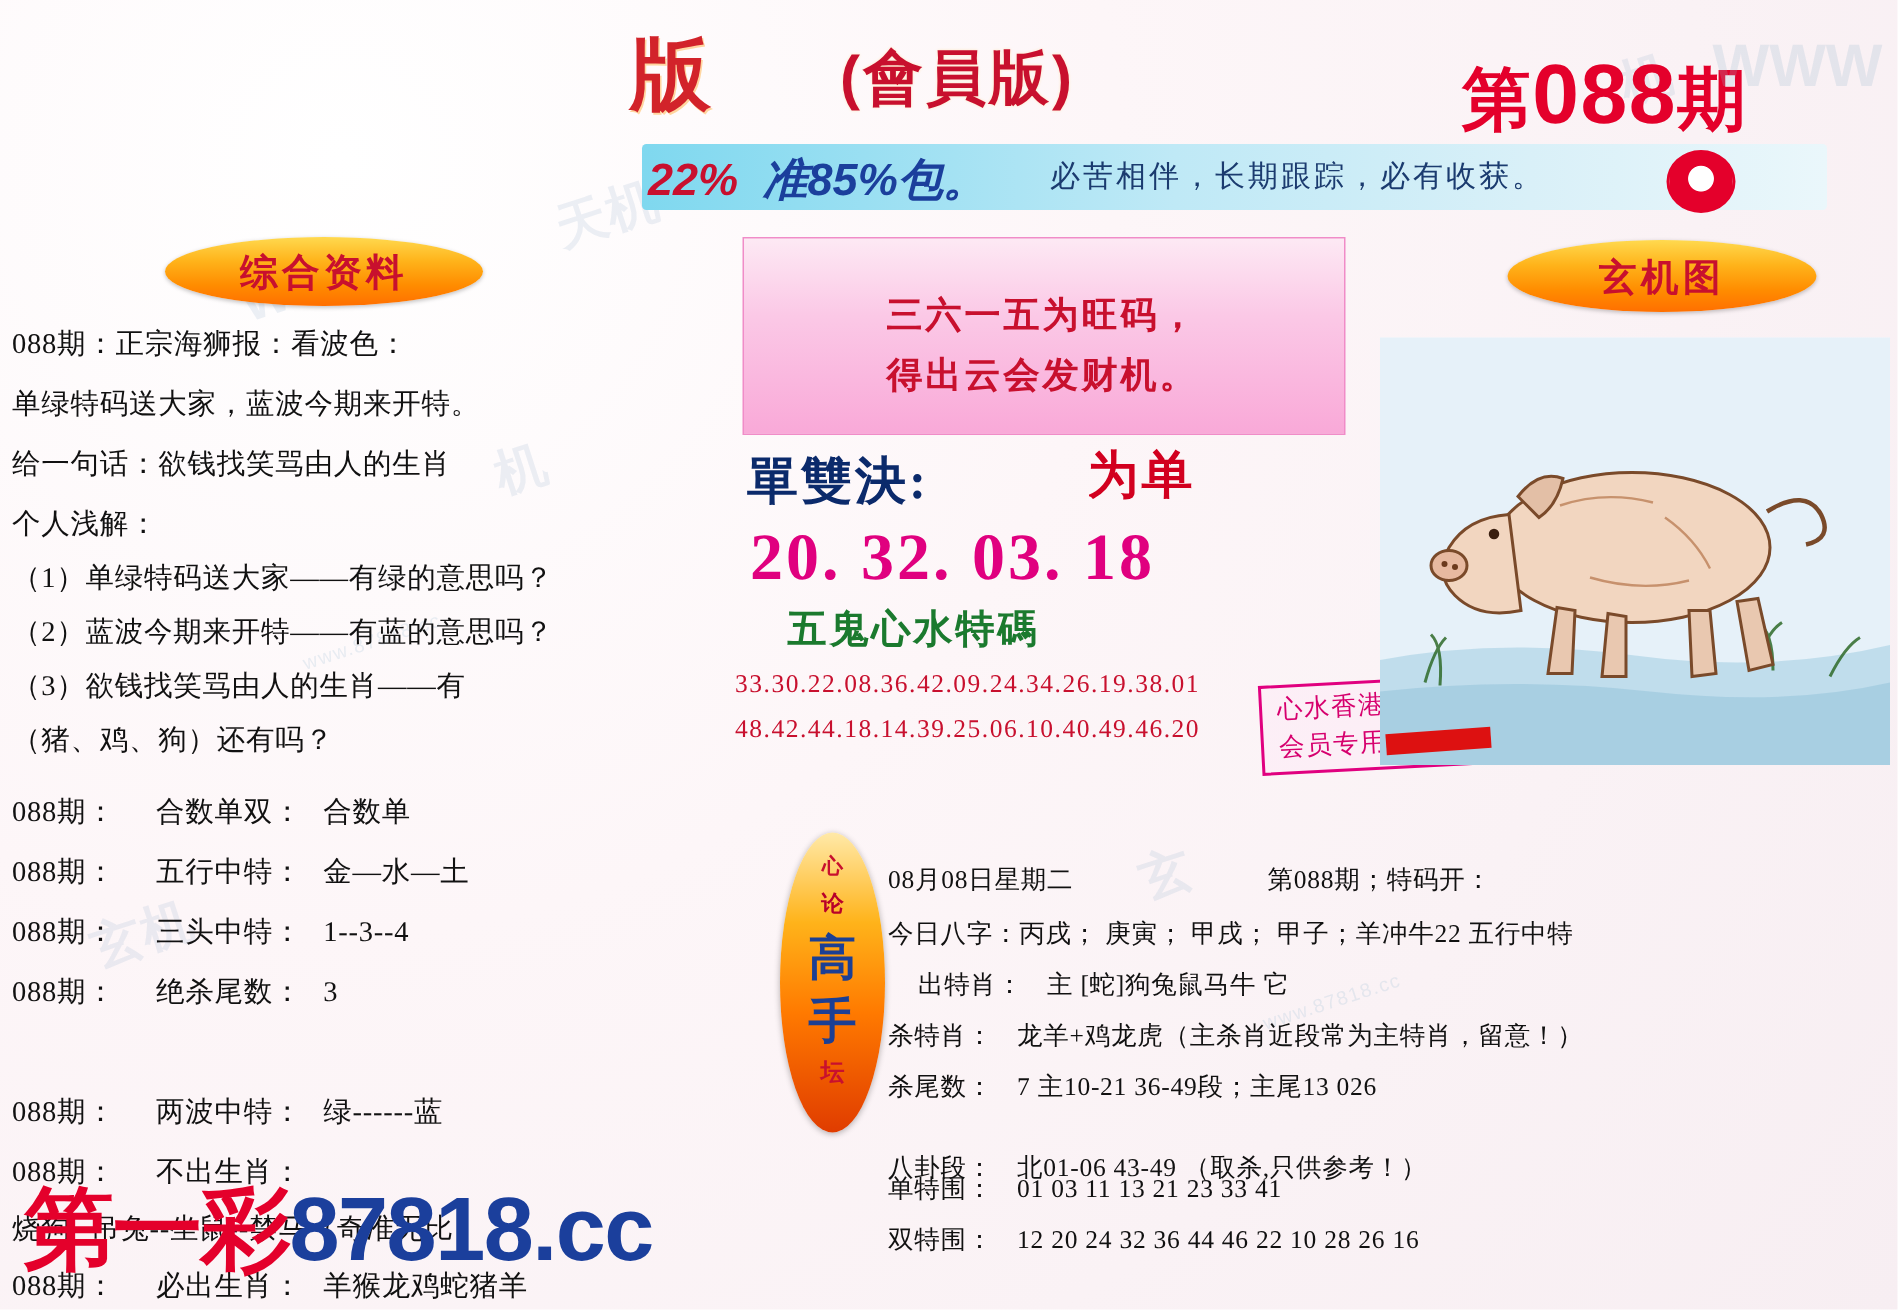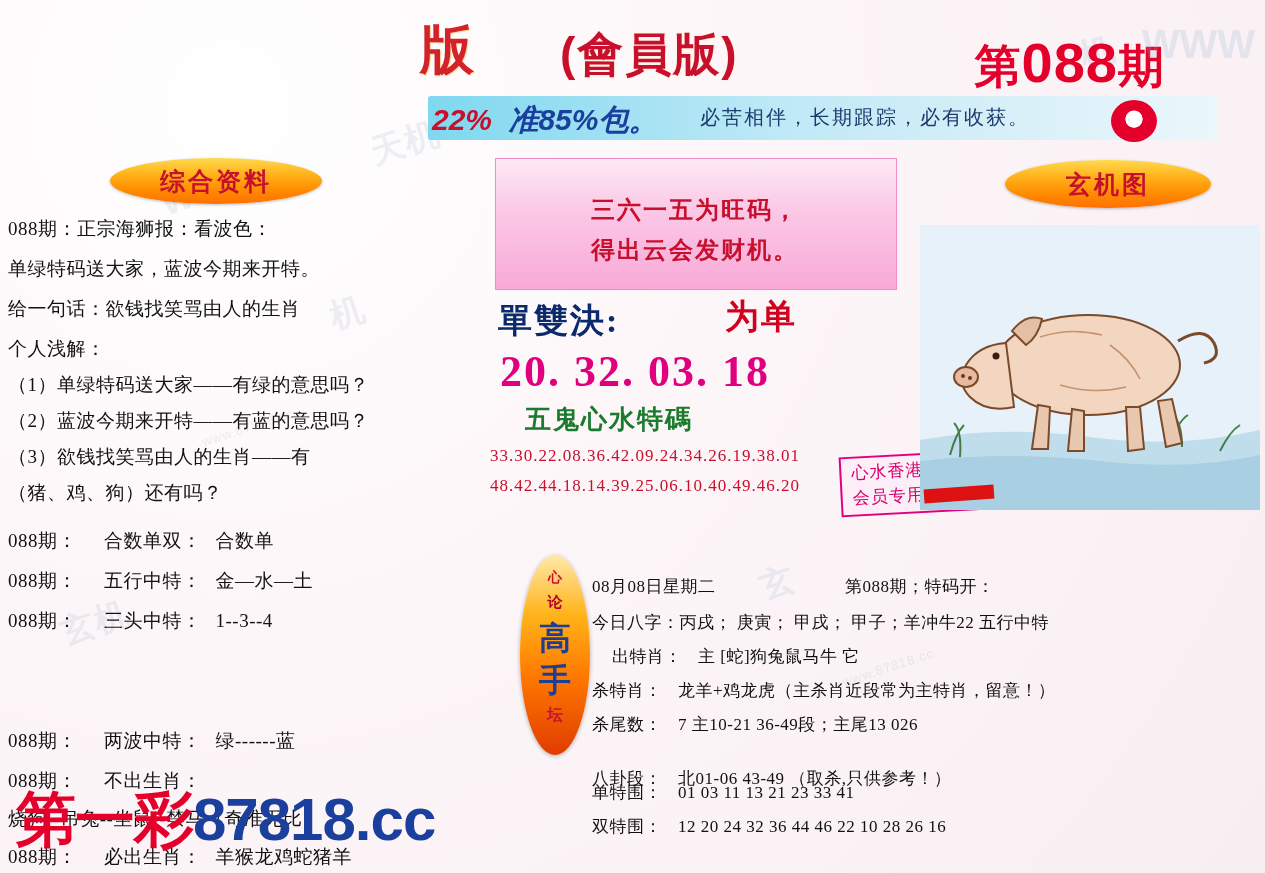--- a/index.html
+++ b/index.html
@@ -50,21 +50,21 @@
     left: 420px; top: 14px;
     font-size: 54px;
     font-weight: bold;
     color: #d2232a;
     text-shadow: 1px 1px 0 #ffd6a0;
     letter-spacing: 2px;
   }
   .hdr-member {
     position: absolute;
     left: 560px; top: 24px;
-    font-size: 46px;
+    font-size: 40px;
     font-weight: bold;
     color: #c8102e;
     letter-spacing: 2px;
     text-shadow: 0 0 2px #ffe8c0;
   }
   .hdr-issue {
     position: absolute;
     right: 100px; top: 30px;
     font-size: 46px;
     font-weight: bold;
@@ -402,20 +402,23 @@
 
     <div class="lrow" style="top:378px;">
       <span class="lbl">088期：</span><span>合数单双：</span><span class="sep"></span><span>合数单</span>
     </div>
     <div class="lrow" style="top:418px;">
       <span class="lbl">088期：</span><span>五行中特：</span><span class="sep"></span><span>金—水—土</span>
     </div>
     <div class="lrow" style="top:458px;">
       <span class="lbl">088期：</span><span>三头中特：</span><span class="sep"></span><span>1--3--4</span>
     </div>
+    <div class="lrow" style="top:498px;">
+      <span class="lbl">088期：</span><span>绝杀尾数：</span><span class="sep"></span><span>3</span>
+    </div>
     <div class="lrow" style="top:578px;">
       <span class="lbl">088期：</span><span>两波中特：</span><span class="sep"></span><span>绿------蓝</span>
     </div>
     <div class="lrow" style="top:618px;">
       <span class="lbl">088期：</span><span>不出生肖：</span>
     </div>
     <div class="lrow" style="top:656px;">
       <span>烧狗--吊兔--坐鼠--禁马（奇准无比）</span>
     </div>
     <div class="lrow" style="top:694px;">

